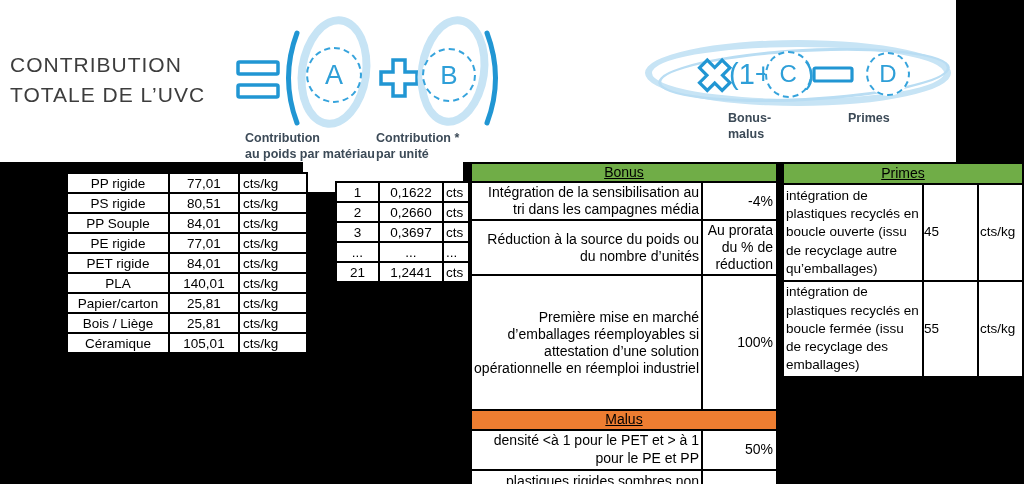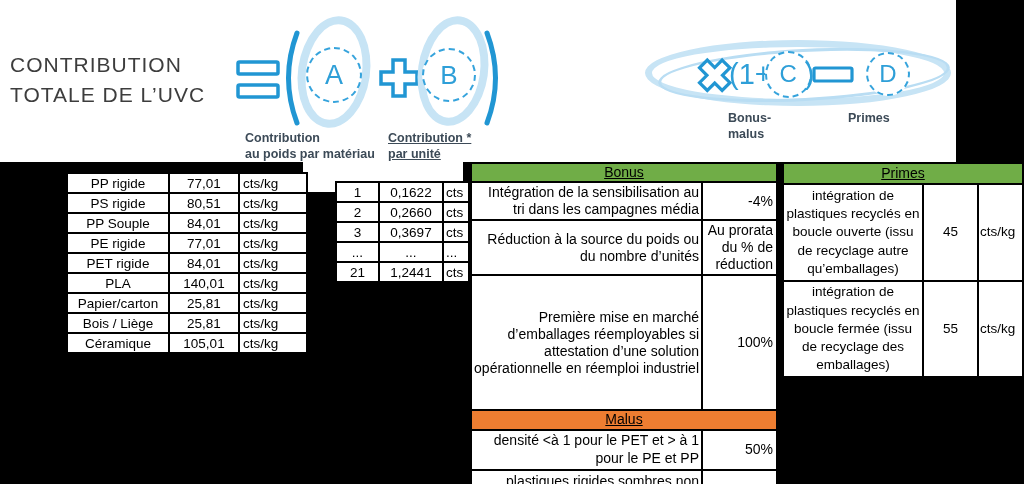--- a/index.html
+++ b/index.html
@@ -56,22 +56,22 @@
   .bm .hdr-bonus td { background:#70ad47; text-align:center; height:18px;
                       text-decoration:underline; }
   .bm .hdr-malus td { background:#ed7d31; text-align:center; height:18px;
                       text-decoration:underline; }
   .bm .c-label { width:231px; text-align:right; padding:1px 2px; }
   .bm .c-val   { width:75px;  text-align:right; padding:1px 3px; }
 
   .primes { position:absolute; left:782px; top:162px; font-size:13.5px; line-height:1.35; }
   .primes .hdr td { background:#70ad47; text-align:center; height:18px;
                     text-decoration:underline; font-size:14px; }
-  .primes .c-label { width:141px; text-align:center; padding:1px 2px; }
-  .primes .c-val   { width:56px;  text-align:center; }
+  .primes .c-label { width:141px; text-align:left; padding:1px 2px; }
+  .primes .c-val   { width:56px;  text-align:left; }
   .primes .c-unit  { width:45px;  text-align:left; padding:0 1px; }
 </style>
 </head>
 <body>
 
 <div class="page">
 
   <div class="black-main"></div>
   <div class="black-right"></div>
   <div class="white-notch"></div>
@@ -105,21 +105,21 @@
   </div>
 
   <svg class="paren" style="left:482px; top:28px;" width="26" height="100">
     <path d="M5,5 Q22,50 5,95" fill="none" stroke="#2196d3" stroke-width="5" stroke-linecap="round"></path>
   </svg>
 
   <div class="formula-label" style="left:245px; top:130px; width:185px;">
     <div>Contribution</div>
     <div>au poids par matériau</div>
   </div>
-  <div class="formula-label" style="left:388px; top:130px; width:124px;text-decoration:underline;">
+  <div class="formula-label" style="left:376px; top:130px; width:124px;">
     <div>Contribution *</div>
     <div>par unité</div>
   </div>
 
   <div class="big-oval"></div>
   <div class="big-oval2"></div>
 
   <svg class="paren" style="left:694px; top:56px;" width="40" height="40">
     <g transform="rotate(45 20 20)">
       <path d="M14.5,3 h11 v10.5 h10.5 v11 h-10.5 v10.5 h-11 v-10.5 h-10.5 v-11 h10.5 z" fill="#fff" stroke="#2196d3" stroke-width="3.2"></path>

